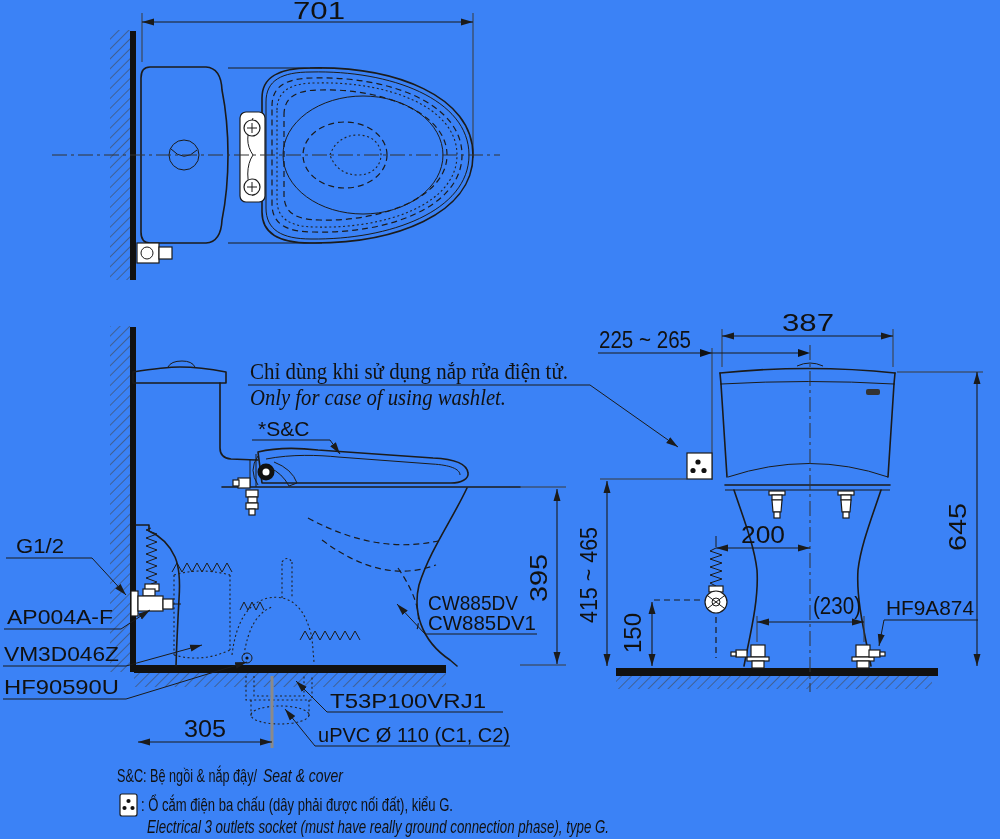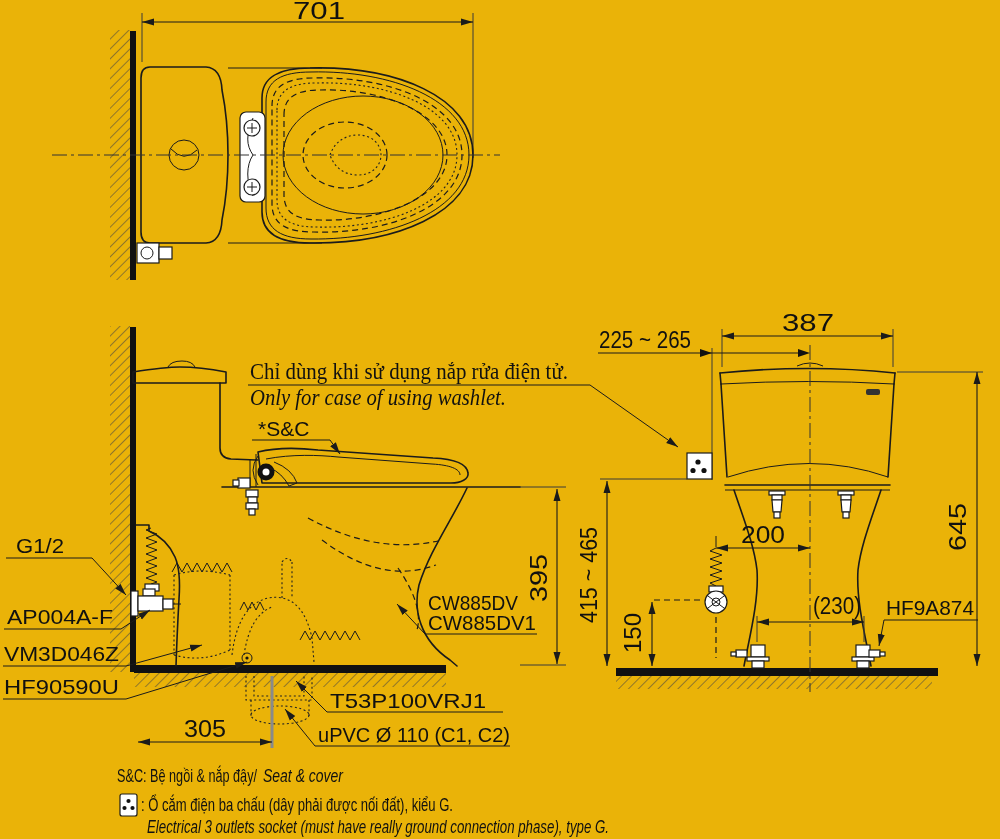--- a/index.html
+++ b/index.html
@@ -1,16 +1,16 @@
 <!DOCTYPE html>
 <html><head>
 <meta charset="utf-8">
 <style>
   html,body{margin:0;padding:0;background:#fff;}
-  .stage{position:relative;width:1000px;height:839px;background:#eab308;overflow:hidden;}
+  .stage{position:relative;width:1000px;height:839px;background:#3b82f6;overflow:hidden;}
   svg{display:block;}
   .ln{fill:none;stroke:#1b1b1b;stroke-width:1.6;stroke-linejoin:round;stroke-linecap:round}
   .th{fill:none;stroke:#1b1b1b;stroke-width:1;stroke-linejoin:round}
   .dim{fill:none;stroke:#1b1b1b;stroke-width:1.1}
   .ext{fill:none;stroke:#3a3a3a;stroke-width:1}
   .dsh{fill:none;stroke:#1b1b1b;stroke-width:1.2;stroke-dasharray:6 4}
   .dot{fill:none;stroke:#222;stroke-width:1.1;stroke-dasharray:2 2.6}
   .cl{fill:none;stroke:#333;stroke-width:1;stroke-dasharray:15 4 3 4}
   .blk{fill:#111;stroke:none}
   .wht{fill:#fff;stroke:#1b1b1b;stroke-width:1.2}

